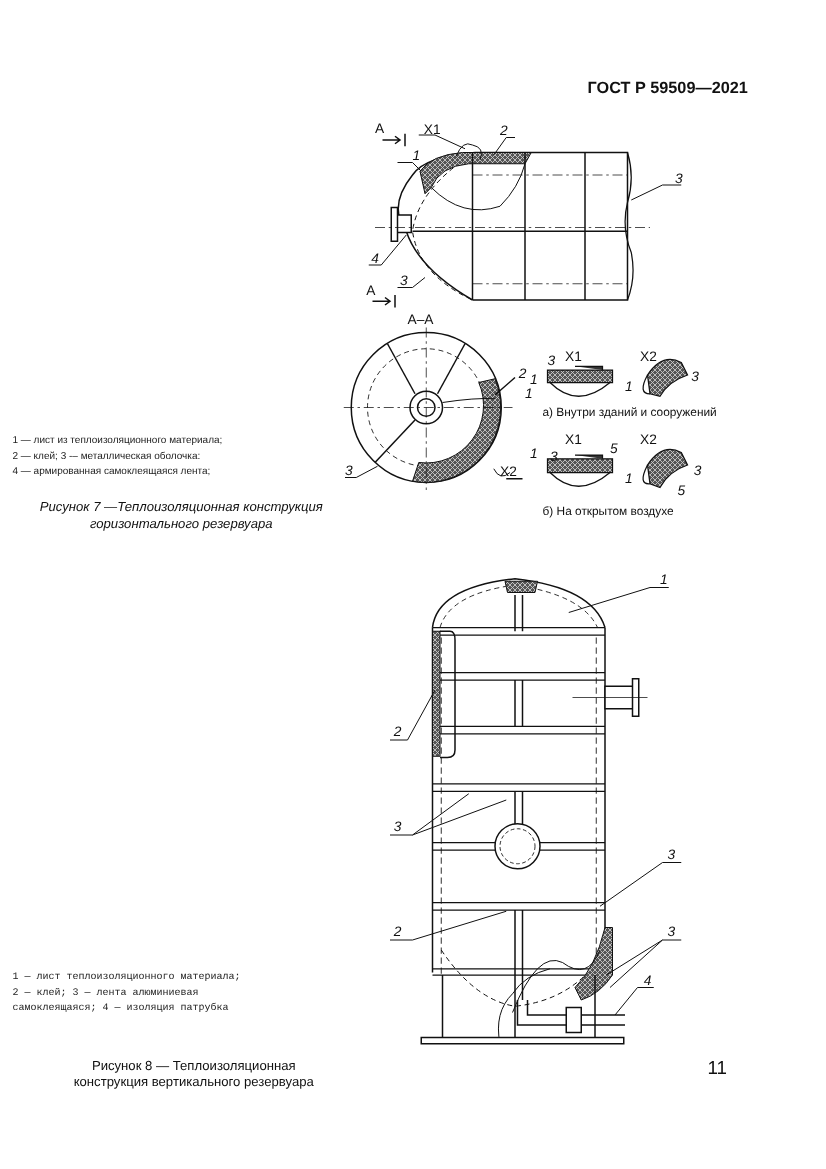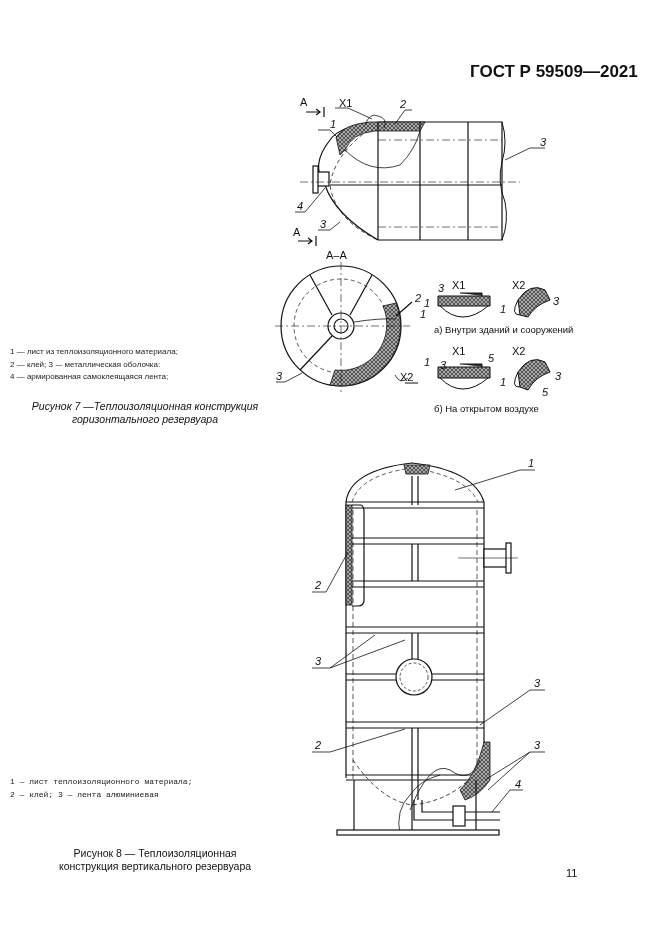--- a/index.html
+++ b/index.html
@@ -1,20 +1,20 @@
 <!DOCTYPE html>
 <html><head>
 <meta charset="utf-8">
 <style>
   html, body { margin:0; padding:0; background:#ffffff; }
   body { width:661px; height:935px; position:relative; overflow:hidden; font-family:"Liberation Sans", sans-serif; color:#111; }
-  .hdr { position:absolute; top:62px; left:470px; font-weight:bold; font-size:17px; }
+  .hdr { position:absolute; top:62px; left:470px; font-weight:bold; font-size:13px; }
   .legend { position:absolute; text-align:left; font-size:8px; line-height:12.5px; color:#222; }
   .caption { position:absolute; text-align:center; font-size:10.5px; line-height:13px; color:#111; }
-  .pagenum { position:absolute; top:846px; left:566px; font-size:11px;margin-top:21px; }
+  .pagenum { position:absolute; top:846px; left:566px; font-size:15px; }
   svg { position:absolute; left:0; top:0; }
   .lbl { font-family:"Liberation Sans", sans-serif; font-size:11px; font-style:italic; fill:#111; }
   .lbl-n { font-family:"Liberation Sans", sans-serif; font-size:11px; fill:#111; }
   .sub { font-family:"Liberation Sans", sans-serif; font-size:9.5px; fill:#111; }
 </style>
 </head>
 <body>
 
 <div class="hdr">ГОСТ Р 59509—2021</div>
 
@@ -199,19 +199,20 @@
   <div>4 — армированная самоклеящаяся лента;</div>
 </div>
 <div class="caption" style="top:400px; left:10px; width:270px;font-style:italic;">
   <div>Рисунок 7 —Теплоизоляционная конструкция</div>
   <div>горизонтального резервуара</div>
 </div>
 
 <div class="legend" style="top:776px; left:10px; width:290px;font-family:Liberation Mono, monospace;">
   <div>1 — лист теплоизоляционного материала;</div>
   <div>2 — клей; 3 — лента алюминиевая</div>
+  <div>самоклеящаяся; 4 — изоляция патрубка</div>
 </div>
 <div class="caption" style="top:815px; left:10px; width:290px;margin-top:32px;">
   <div>Рисунок 8 — Теплоизоляционная</div>
   <div>конструкция вертикального резервуара</div>
 </div>
 
 <div class="pagenum">11</div>
 
 </body></html>

